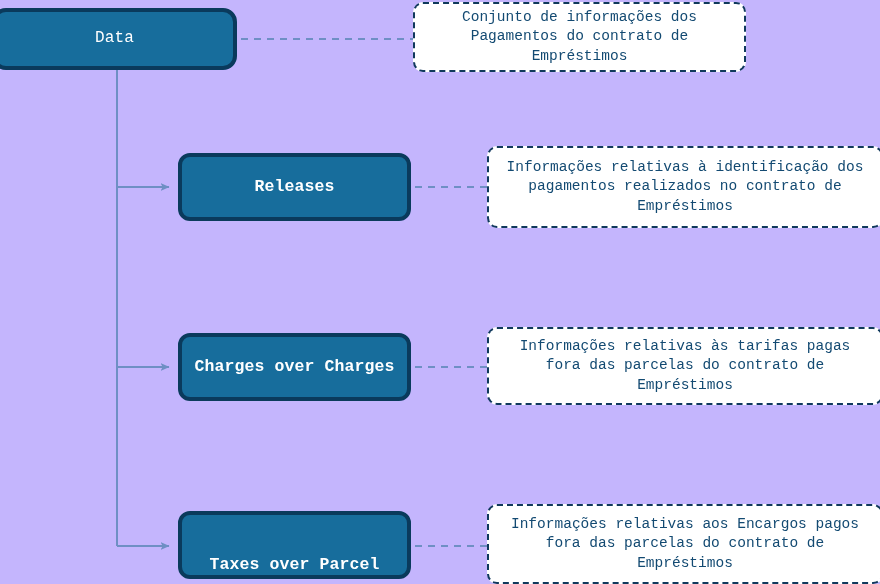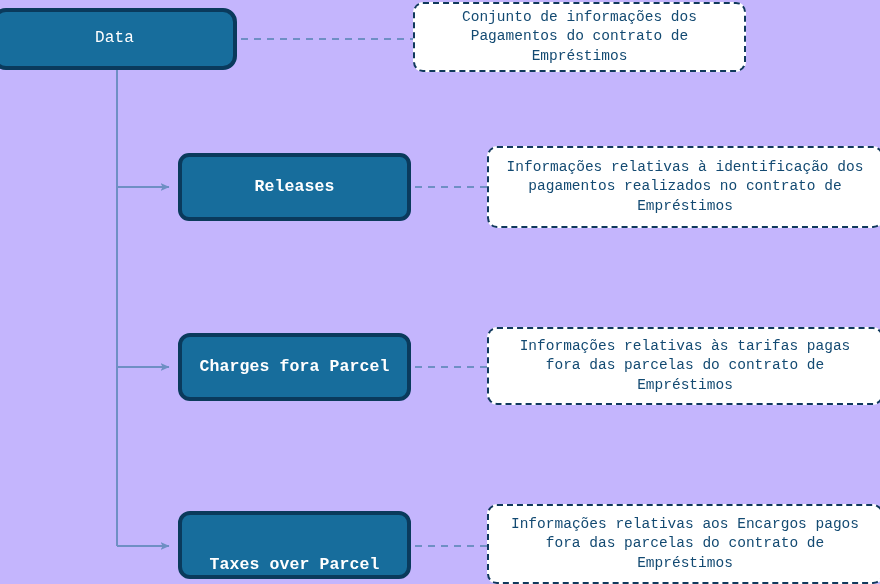--- a/index.html
+++ b/index.html
@@ -55,21 +55,21 @@
     font-size: 16px;
     font-weight: 400;
   }
   .node.child {
     left: 178px;
     width: 233px;
     height: 68px;
     font-size: 16.5px;
     font-weight: 700;
   }
-  .node.child.n1 { top: 153px; border-radius: 11px; }
+  .node.child.n1 { top: 153px; }
   .node.child.n2 { top: 333px; }
   .node.child.n3 { top: 511px; align-items: flex-end; }
 
   
   .note {
     position: absolute;
     box-sizing: border-box;
     background: #ffffff;
     border: 2px dashed #10395c;
     border-radius: 10px;
@@ -135,21 +135,21 @@
   </svg>
 
   <div class="node root">
     <span>Data</span>
   </div>
 
   <div class="node child n1">
     <span>Releases</span>
   </div>
   <div class="node child n2">
-    <span>Charges fora Parcel</span>
+    <span>Charges over Charges</span>
   </div>
   <div class="node child n3">
     <span>Taxes over Parcel</span>
   </div>
 
   <div class="note t0">
     <span>Conjunto de informações dos Pagamentos do contrato de Empréstimos</span>
   </div>
   <div class="note t1">
     <span>Informações relativas à identificação dos pagamentos realizados no contrato de Empréstimos</span>

